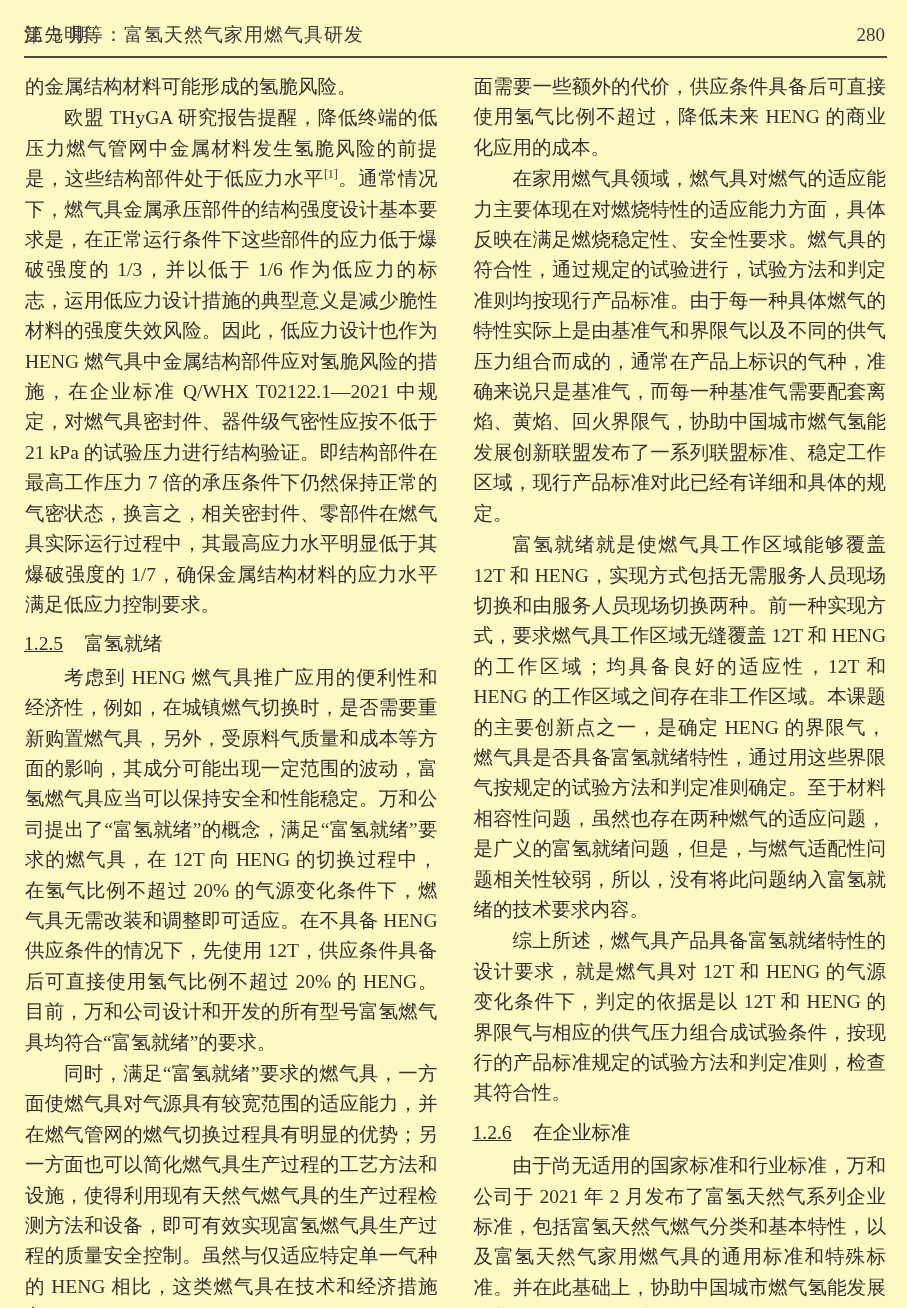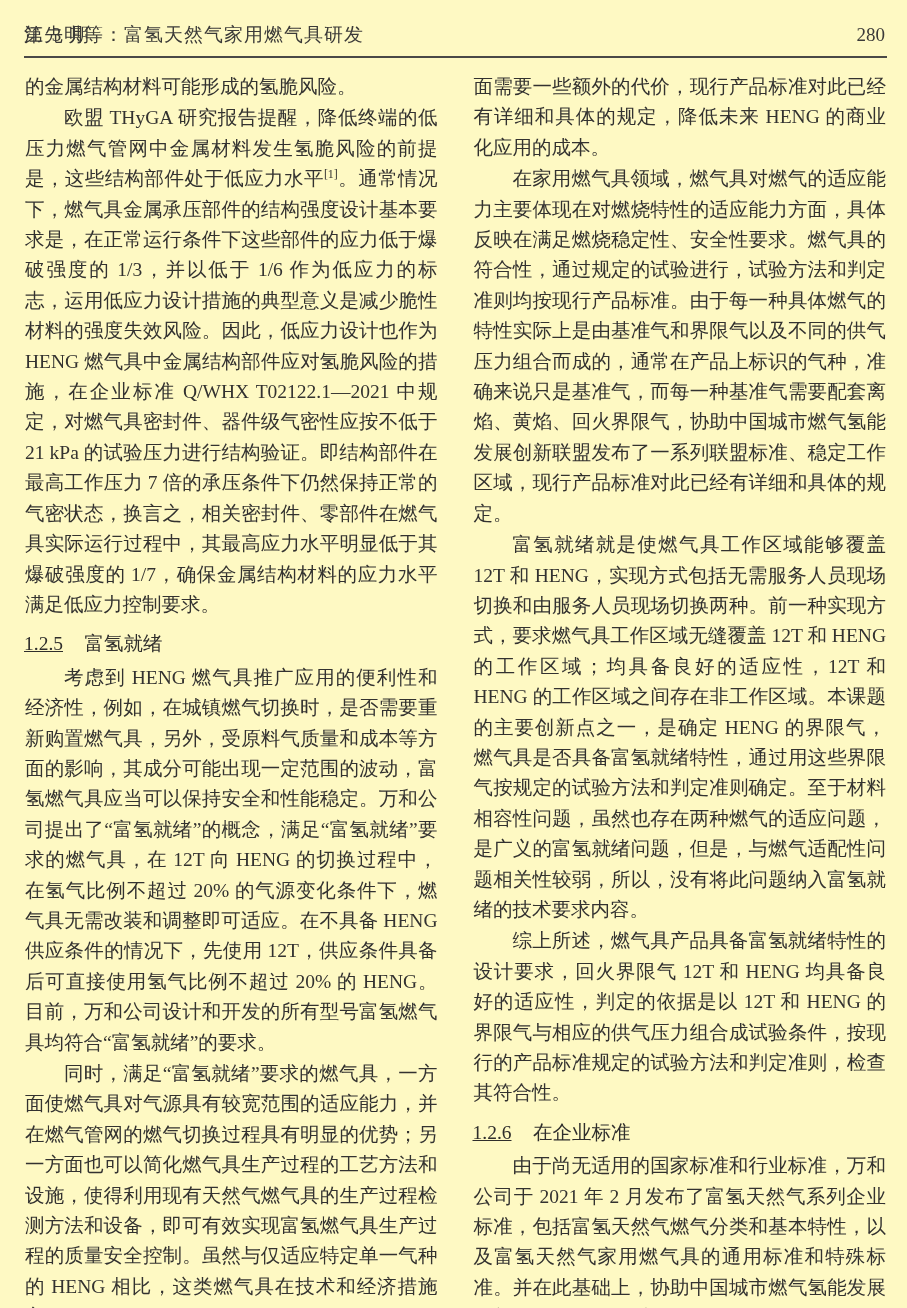--- a/index.html
+++ b/index.html
@@ -88,22 +88,22 @@
 
     <section class="col">
       <p>的金属结构材料可能形成的氢脆风险。</p>
       <p class="indent"><span>欧盟 THyGA 研究报告提醒，降低终端的低压力燃气管网中金属材料发生氢脆风险的前提是，这些结构部件处于低应力水平</span><sup class="ref">[1]</sup><span>。通常情况下，燃气具金属承压部件的结构强度设计基本要求是，在正常运行条件下这些部件的应力低于爆破强度的 1/3，并以低于 1/6 作为低应力的标志，运用低应力设计措施的典型意义是减少脆性材料的强度失效风险。因此，低应力设计也作为 HENG 燃气具中金属结构部件应对氢脆风险的措施，在企业标准 Q/WHX T02122.1—2021 中规定，对燃气具密封件、器件级气密性应按不低于 21 kPa 的试验压力进行结构验证。即结构部件在最高工作压力 7 倍的承压条件下仍然保持正常的气密状态，换言之，相关密封件、零部件在燃气具实际运行过程中，其最高应力水平明显低于其爆破强度的 1/7，确保金属结构材料的应力水平满足低应力控制要求。</span></p>
       <h3><span class="h-num">1.2.5</span><span>富氢就绪</span></h3>
       <p class="indent">考虑到 HENG 燃气具推广应用的便利性和经济性，例如，在城镇燃气切换时，是否需要重新购置燃气具，另外，受原料气质量和成本等方面的影响，其成分可能出现一定范围的波动，富氢燃气具应当可以保持安全和性能稳定。万和公司提出了“富氢就绪”的概念，满足“富氢就绪”要求的燃气具，在 12T 向 HENG 的切换过程中，在氢气比例不超过 20% 的气源变化条件下，燃气具无需改装和调整即可适应。在不具备 HENG 供应条件的情况下，先使用 12T，供应条件具备后可直接使用氢气比例不超过 20% 的 HENG。目前，万和公司设计和开发的所有型号富氢燃气具均符合“富氢就绪”的要求。</p>
       <p class="indent">同时，满足“富氢就绪”要求的燃气具，一方面使燃气具对气源具有较宽范围的适应能力，并在燃气管网的燃气切换过程具有明显的优势；另一方面也可以简化燃气具生产过程的工艺方法和设施，使得利用现有天然气燃气具的生产过程检测方法和设备，即可有效实现富氢燃气具生产过程的质量安全控制。虽然与仅适应特定单一气种的 HENG 相比，这类燃气具在技术和经济措施方</p>
     </section>
 
     <section class="col">
-      <p>面需要一些额外的代价，现行产品标准对此已经有详细和具体的规定，降低未来 HENG 的商业化应用的成本。</p>
+      <p>面需要一些额外的代价，供应条件具备后可直接使用氢气比例不超过，降低未来 HENG 的商业化应用的成本。</p>
       <p class="indent">在家用燃气具领域，燃气具对燃气的适应能力主要体现在对燃烧特性的适应能力方面，具体反映在满足燃烧稳定性、安全性要求。燃气具的符合性，通过规定的试验进行，试验方法和判定准则均按现行产品标准。由于每一种具体燃气的特性实际上是由基准气和界限气以及不同的供气压力组合而成的，通常在产品上标识的气种，准确来说只是基准气，而每一种基准气需要配套离焰、黄焰、回火界限气，协助中国城市燃气氢能发展创新联盟发布了一系列联盟标准、稳定工作区域，现行产品标准对此已经有详细和具体的规定。</p>
       <p class="indent">富氢就绪就是使燃气具工作区域能够覆盖 12T 和 HENG，实现方式包括无需服务人员现场切换和由服务人员现场切换两种。前一种实现方式，要求燃气具工作区域无缝覆盖 12T 和 HENG 的工作区域；均具备良好的适应性，12T 和 HENG 的工作区域之间存在非工作区域。本课题的主要创新点之一，是确定 HENG 的界限气，燃气具是否具备富氢就绪特性，通过用这些界限气按规定的试验方法和判定准则确定。至于材料相容性问题，虽然也存在两种燃气的适应问题，是广义的富氢就绪问题，但是，与燃气适配性问题相关性较弱，所以，没有将此问题纳入富氢就绪的技术要求内容。</p>
-      <p class="indent">综上所述，燃气具产品具备富氢就绪特性的设计要求，回火界限气 12T 和 HENG 均具备良好的适应性，判定的依据是以 12T 和 HENG 的界限气与相应的供气压力组合成试验条件，按现行的产品标准规定的试验方法和判定准则，检查其符合性。</p>
+      <p class="indent">综上所述，燃气具产品具备富氢就绪特性的设计要求，就是燃气具对 12T 和 HENG 的气源变化条件下，判定的依据是以 12T 和 HENG 的界限气与相应的供气压力组合成试验条件，按现行的产品标准规定的试验方法和判定准则，检查其符合性。</p>
       <h3><span class="h-num">1.2.6</span><span>在企业标准</span></h3>
       <p class="indent"><span>由于尚无适用的国家标准和行业标准，万和公司于 2021 年 2 月发布了富氢天然气系列企业标准，包括富氢天然气燃气分类和基本特性，以及富氢天然气家用燃气具的通用标准和特殊标准。并在此基础上，协助中国城市燃气氢能发展创新联盟发布了一系列联盟标准，见</span><a class="tbl-link">表 3</a><span>。</span></p>
     </section>
 
   </main>
 </div>
 
 </body></html>

